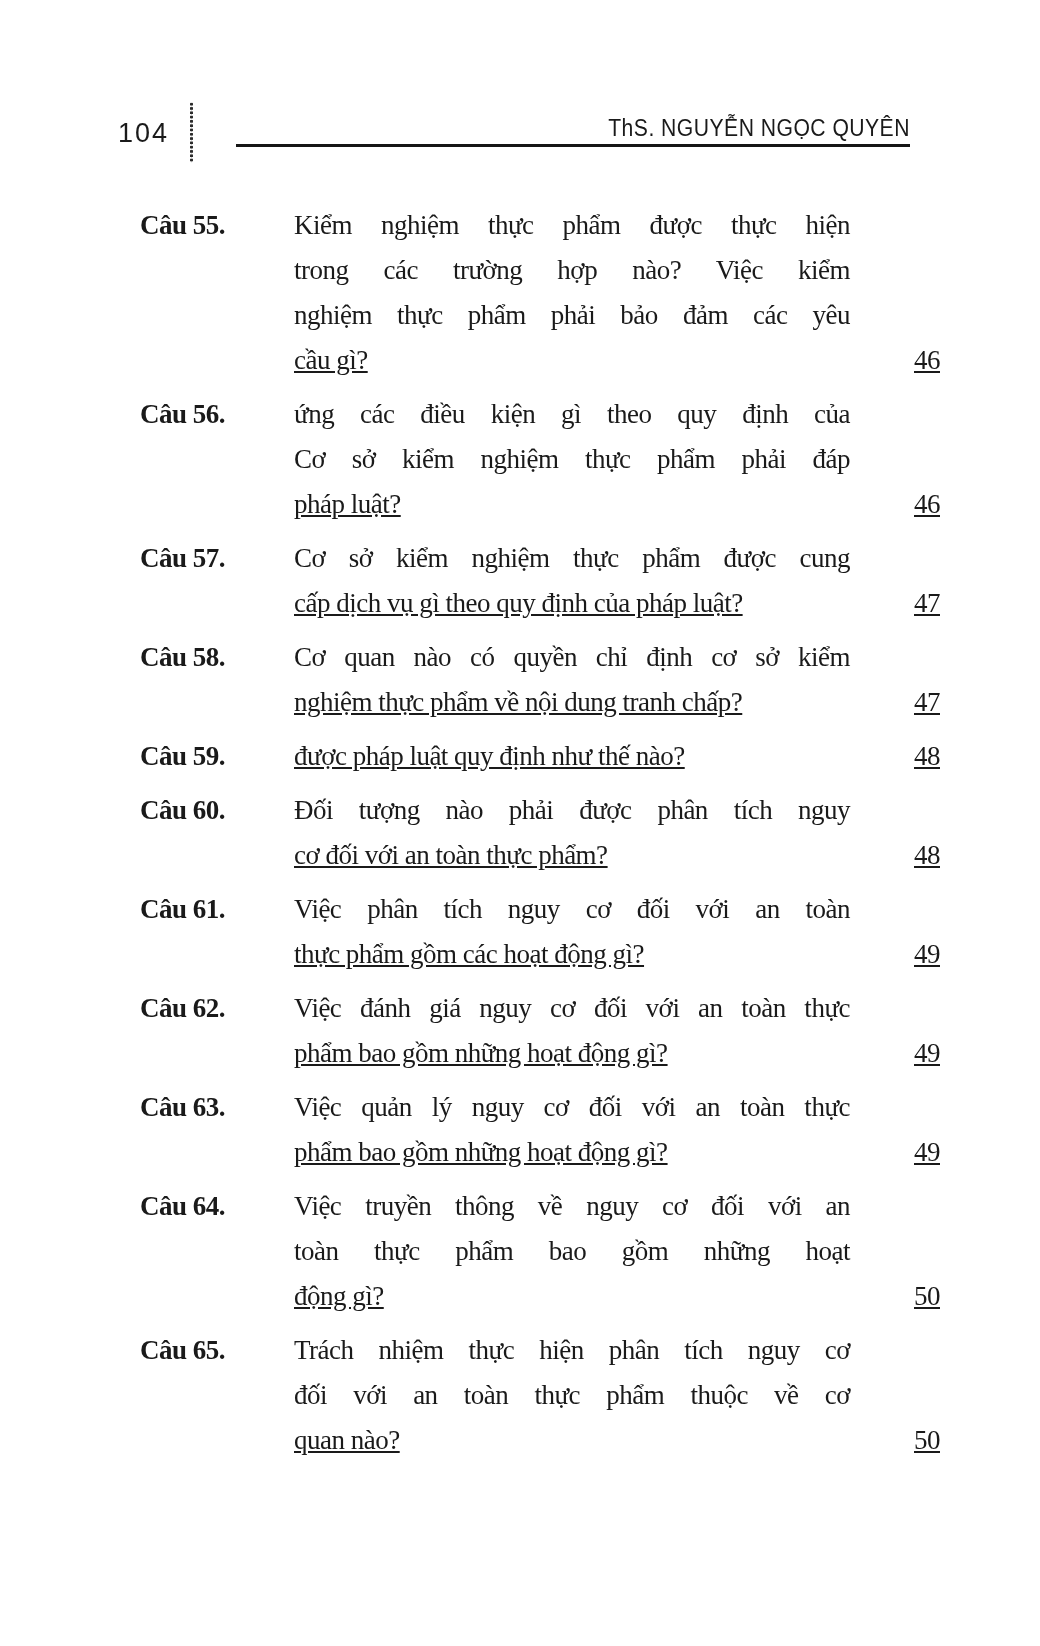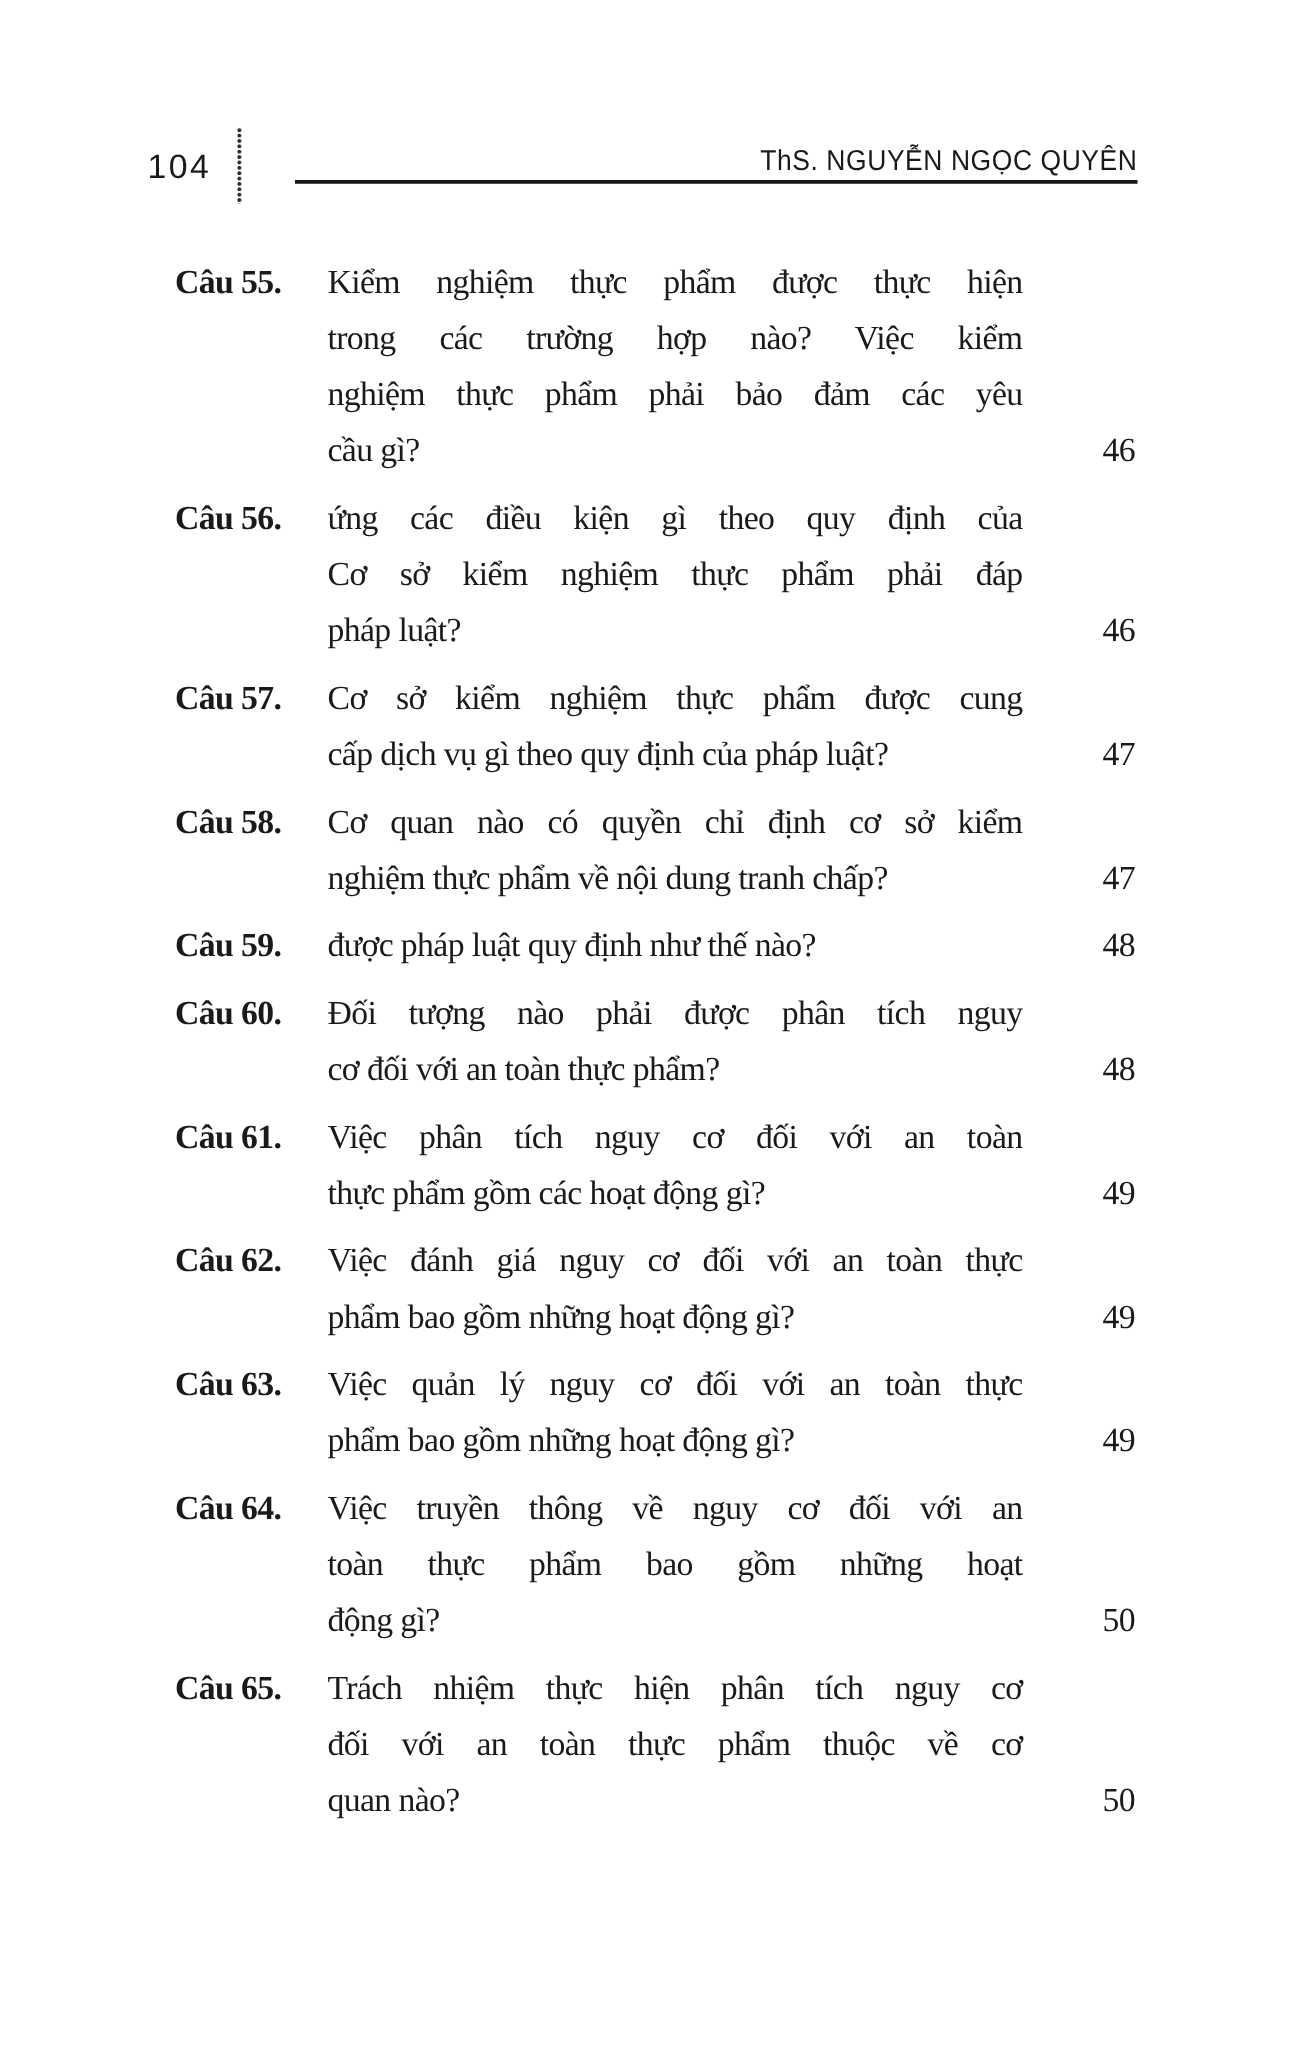--- a/index.html
+++ b/index.html
@@ -40,29 +40,30 @@
   .entry{
     display:flex;
     margin-bottom:9px;
     font-size:27px;line-height:45px;letter-spacing:-0.5px;
   }
   .entry-label{
     flex:0 0 122px;
     font-weight:bold;
     white-space:nowrap;
   }
-  .entry-body{width:646px;}
+  .entry-body{width:646px;margin-left:32px;}
   .q-line{
     width:556px;
     text-align:justify;
     text-align-last:justify;
   }
   .last-row{
     display:flex;justify-content:space-between;align-items:center;
     width:646px;
+    text-decoration:underline;
   }
   .q-last{text-align:left;}
   .pageno{text-align:right;}
 </style>
 </head>
 <body>
 
 <div>
 
   <div class="folio">104</div>

